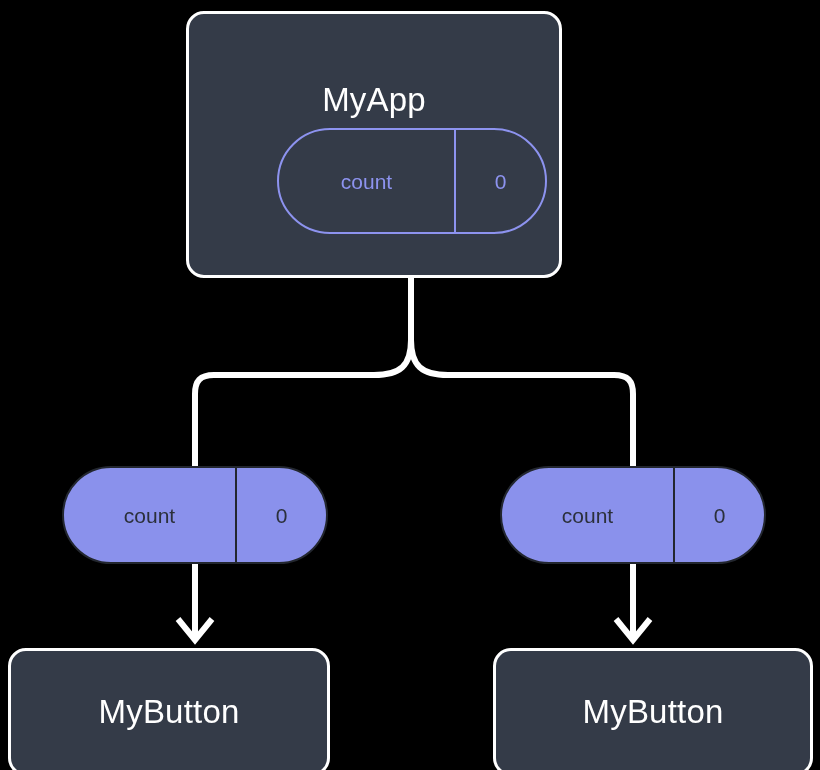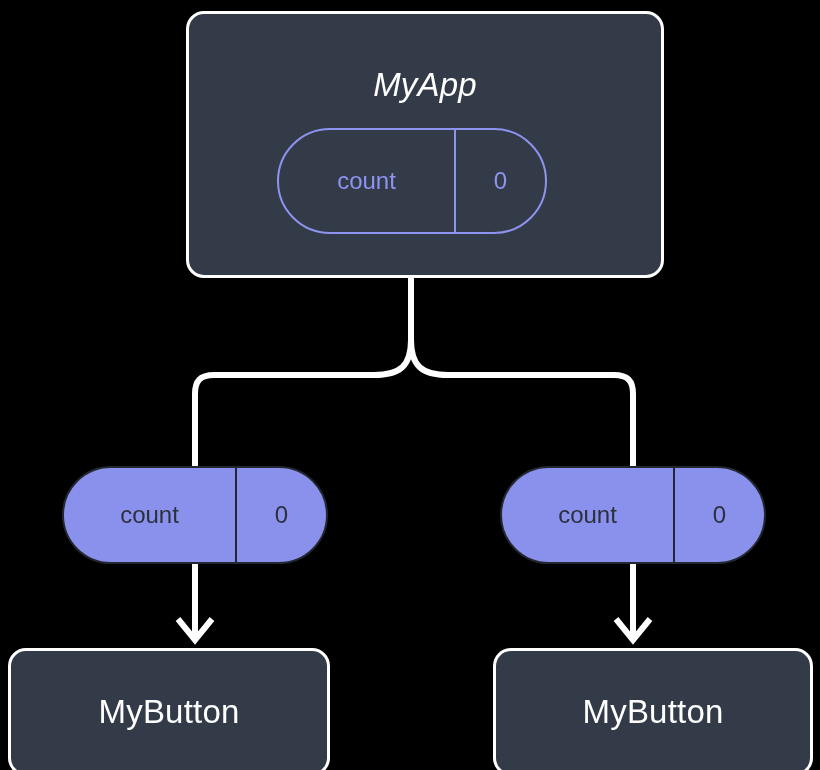--- a/index.html
+++ b/index.html
@@ -44,24 +44,23 @@
     font-size: 33px;
     font-weight: 400;
     letter-spacing: 0.2px;
     line-height: 1;
     white-space: nowrap;
   }
 
   #node-myapp {
     left: 186px;
     top: 11px;
-    width: 478px;
+    width: 376px;
     height: 267px;
-    padding-top: 54px;
-    font-style: italic;
+    padding-top: 69px;
   }
   .node-leaf {
     justify-content: flex-start;
     padding-top: 44px;
   }
   #node-mybutton-left {
     left: 8px;
     top: 648px;
     width: 322px;
     height: 128px;
@@ -79,21 +78,21 @@
     box-sizing: border-box;
     display: flex;
     align-items: stretch;
     border-radius: 999px;
     overflow: hidden;
   }
   .pill-key, .pill-val {
     display: flex;
     align-items: center;
     justify-content: center;
-    font-size: 24px;
+    font-size: 21px;
     line-height: 1;
     white-space: nowrap;
   }
 
   
   .pill-outline {
     border: 2px solid #8d93ef;
     background: transparent;
   }
   .pill-outline .pill-key,

